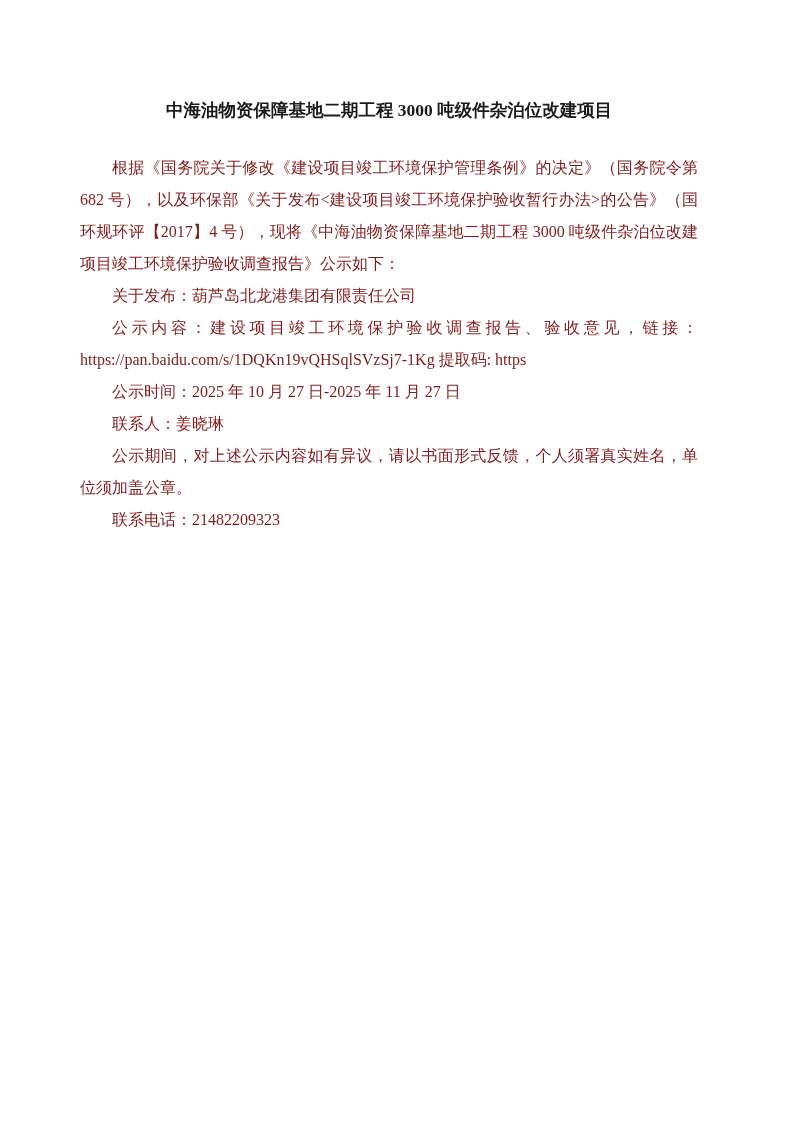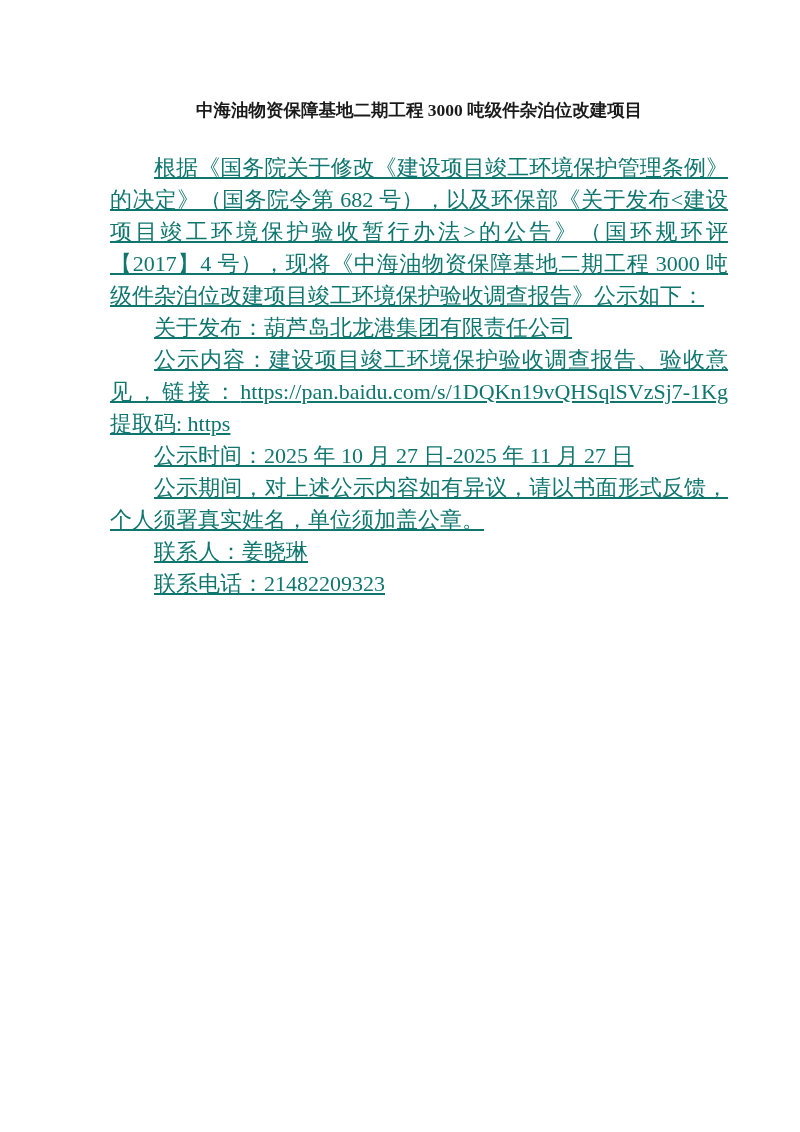--- a/index.html
+++ b/index.html
@@ -13,46 +13,45 @@
   .page {
     position: relative;
     width: 800px;
     height: 1132px;
     background: #ffffff;
     color: #1a1a1a;
     overflow: hidden;
   }
   .doc {
     position: absolute;
-    left: 110px;
+    left: 80px;
     top: 90px;
     width: 618px;
   }
   .title {
     margin: 0;
     font-size: 17.5px;
     font-weight: bold;
     text-align: center;
     line-height: 40px;
     color: #1a1a1a;
   }
   .title .tline {
     display: block;
   }
   .doc-body {
     margin-top: 22px;
   }
   .doc-body p {
     margin: 0;
-    font-size: 22px;
+    font-size: 16px;
     line-height: 32px;
     text-indent: 2em;
     text-align: justify;
-    color: #0f766e;
-    text-decoration: underline;
+    color: #7f1d1d;
   }
   .url {
     word-break: keep-all;
   }
 </style>
 </head>
 <body>
 
 <div class="page">
   <div class="doc">
@@ -64,21 +63,21 @@
     <div class="doc-body">
       <p>根据《国务院关于修改《建设项目竣工环境保护管理条例》的决定》（国务院令第 682 号），以及环保部《关于发布&lt;建设项目竣工环境保护验收暂行办法&gt;的公告》（国环规环评【2017】4 号），现将《中海油物资保障基地二期工程 3000 吨级件杂泊位改建项目竣工环境保护验收调查报告》公示如下：</p>
 
 
       <p>关于发布：葫芦岛北龙港集团有限责任公司</p>
 
       <p><span>公示内容：建设项目竣工环境保护验收调查报告、验收意见，链接：</span><span class="url">https://pan.baidu.com/s/1DQKn19vQHSqlSVzSj7-1Kg</span><span> 提取码: https</span></p>
 
       <p>公示时间：2025 年 10 月 27 日-2025 年 11 月 27 日</p>
 
+      <p>联系人：姜晓琳</p>
+
       <p>公示期间，对上述公示内容如有异议，请以书面形式反馈，个人须署真实姓名，单位须加盖公章。</p>
-
-      <p>联系人：姜晓琳</p>
 
       <p>联系电话：21482209323</p>
     </div>
 
   </div>
 </div>
 
 </body></html>

